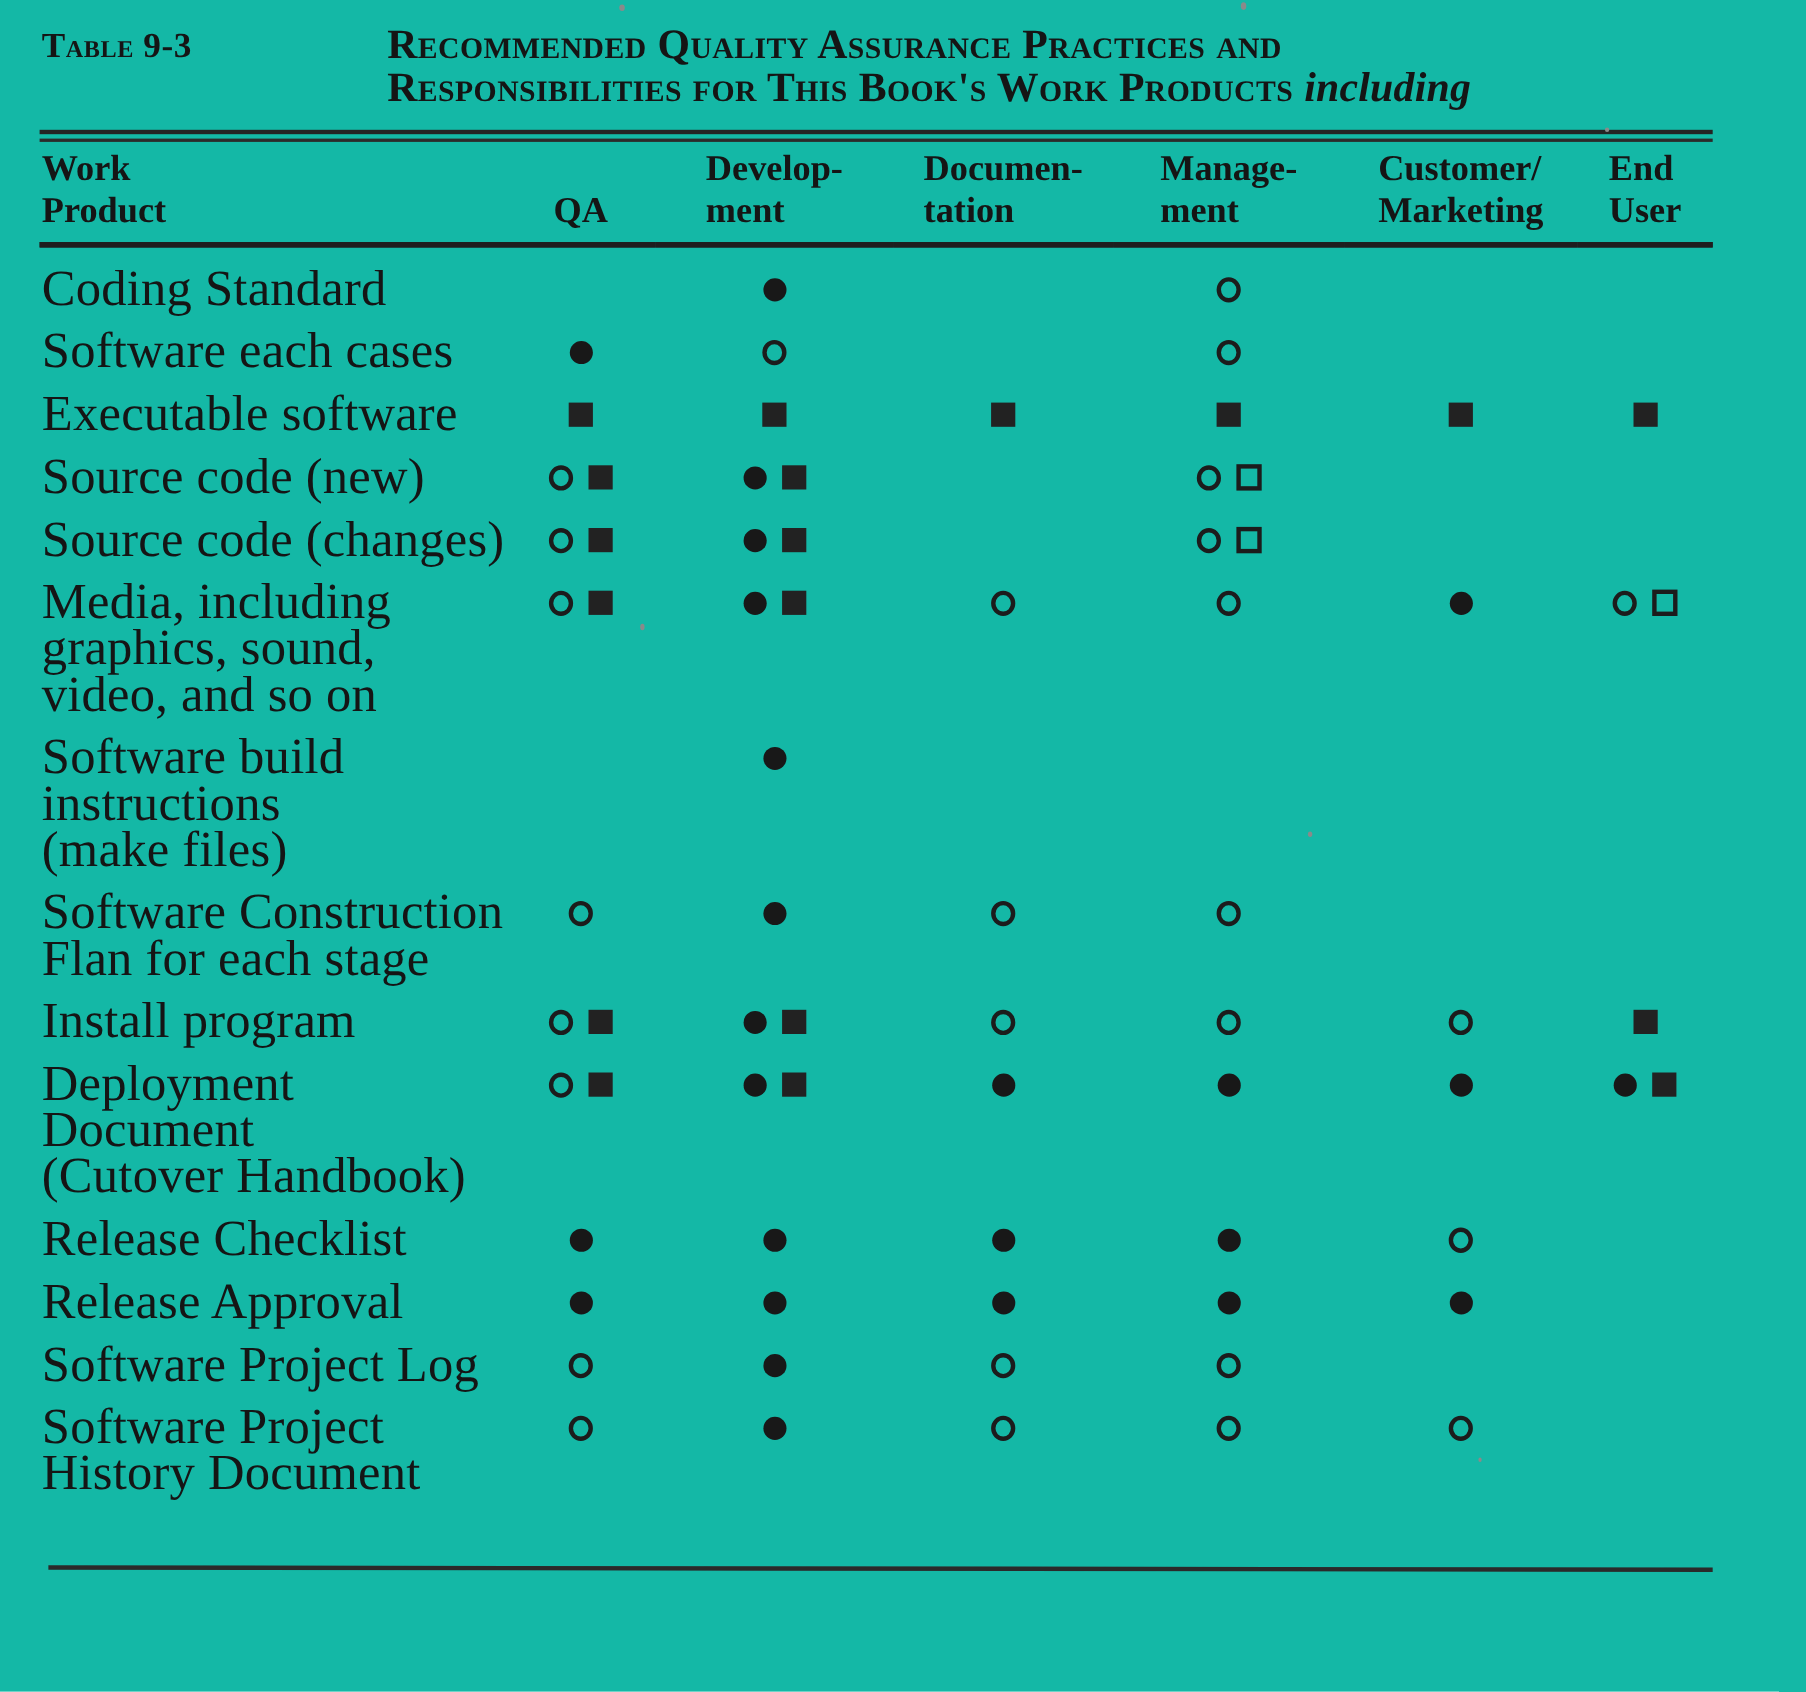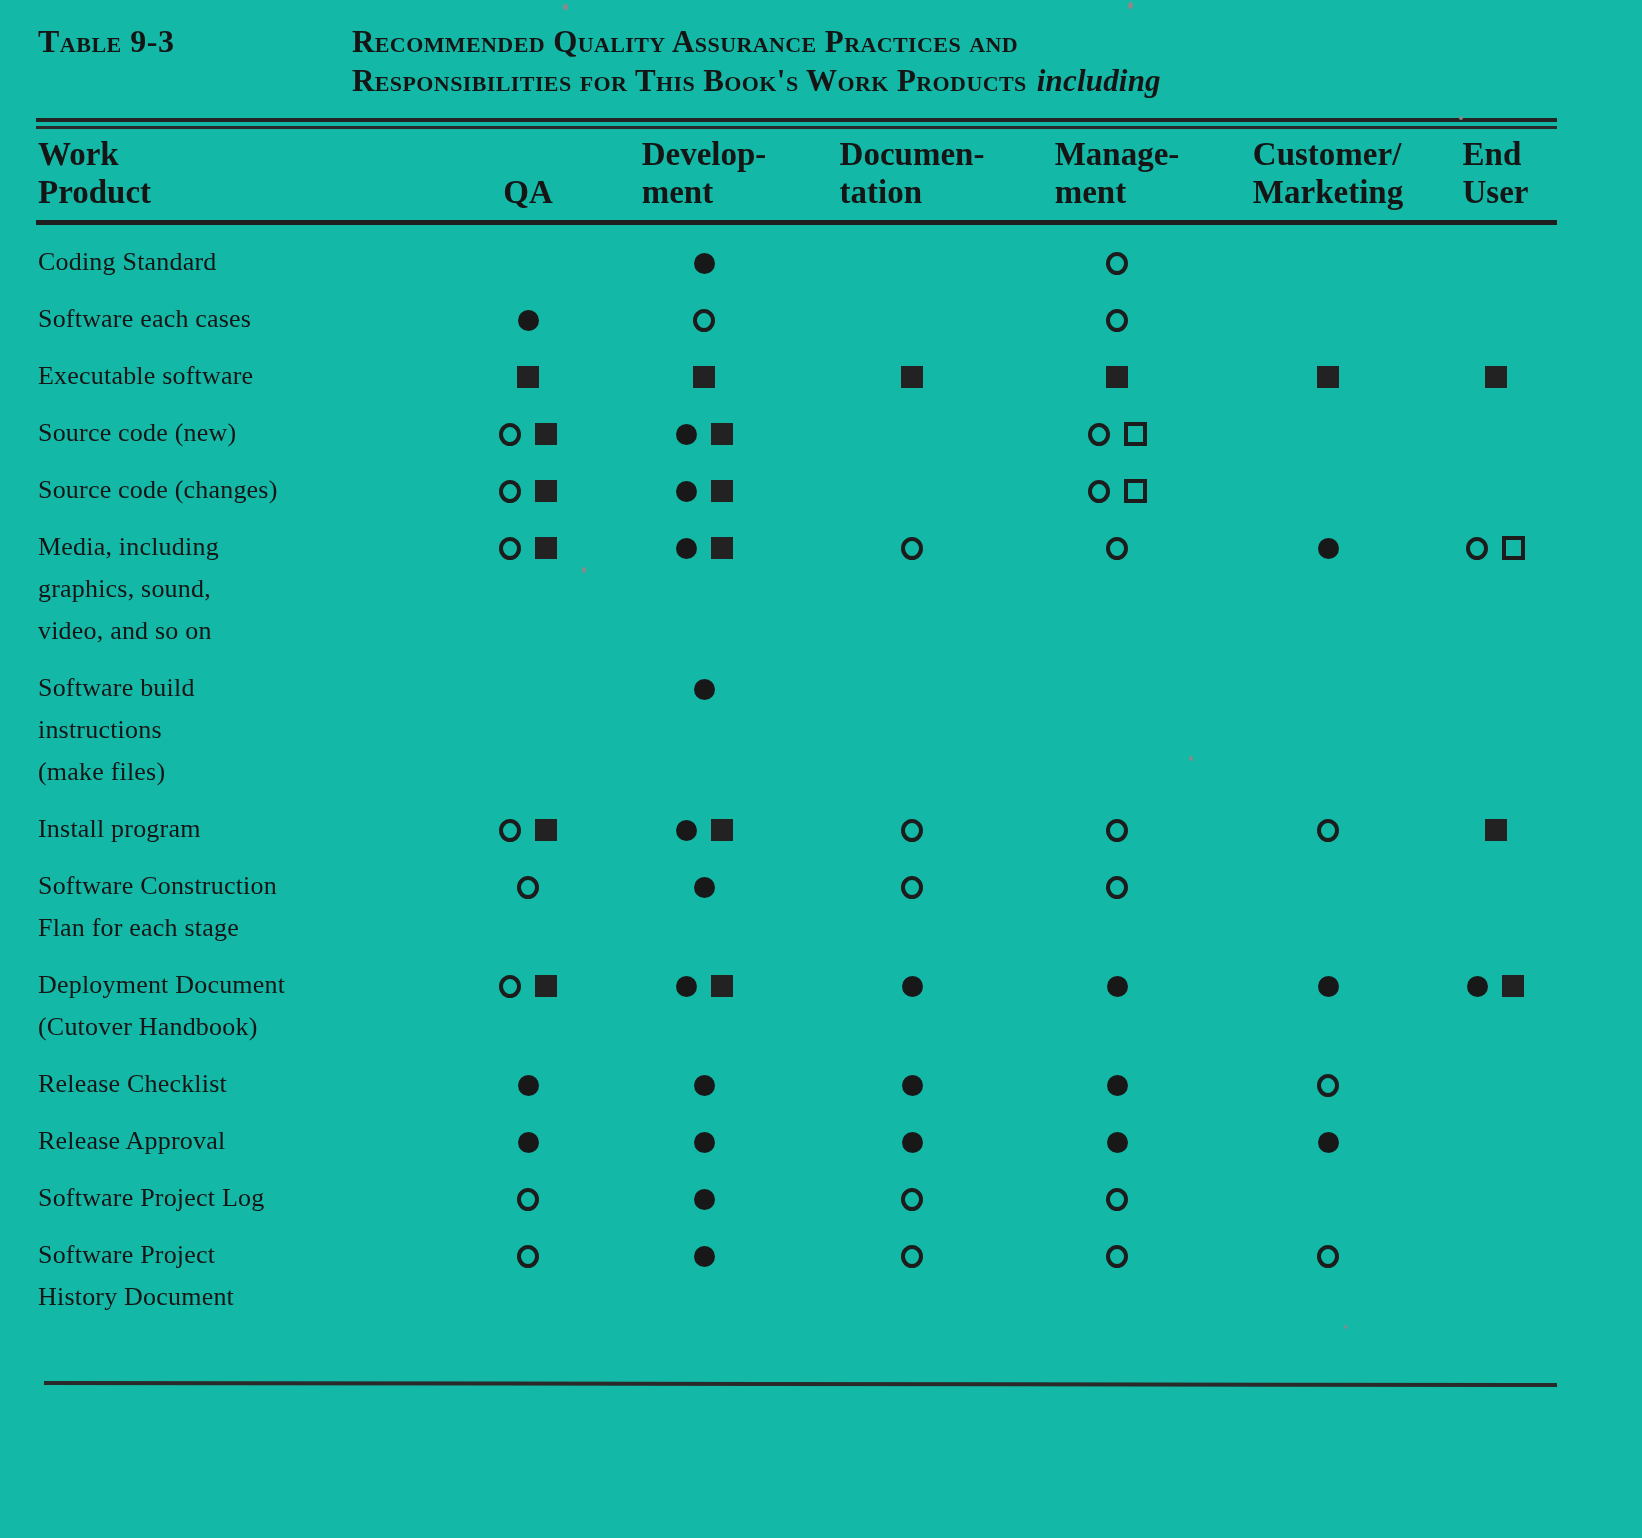--- a/index.html
+++ b/index.html
@@ -25,21 +25,21 @@
     box-sizing: border-box;
     font-weight: 700;
     font-variant: small-caps;
     font-size: 32px;
     line-height: 38px;
     letter-spacing: 0.5px;
   }
   .heading {
     font-weight: 700;
     font-variant: small-caps;
-    font-size: 31px;
+    font-size: 38px;
     line-height: 39px;
     letter-spacing: 0.4px;
   }
   .continued {
     font-variant: normal;
     font-style: italic;
     letter-spacing: 0.2px;
     margin-left: 10px;
   }
 
@@ -77,21 +77,21 @@
   }
   thead th .hblock {
     display: inline-block;
     text-align: left;
     white-space: pre-line;
   }
   thead th:first-child { text-align: left; }
   thead th:first-child .hblock { padding-left: 2px; }
 
   td.label {
-    font-size: 26px;
+    font-size: 46px;
     line-height: 42px;
     white-space: pre-line;
     vertical-align: top;
     padding: 7px 0 8px 2px;
     letter-spacing: 0.2px;
   }
   td.symcell { vertical-align: top; padding: 7px 0 8px 0; }
   tbody tr:first-child td { padding-top: 16px; }
 
   .symwrap {
@@ -362,55 +362,20 @@
             <div class="symwrap"></div>
           </td>
           <td class="symcell">
             <div class="symwrap"></div>
           </td>
           <td class="symcell">
             <div class="symwrap"></div>
           </td>
         </tr>
         <tr>
-          <td class="label">Install program</td>
-          <td class="symcell">
-            <div class="symwrap">
-              <span class="sym oc"></span>
-              <span class="sym fs"></span>
-            </div>
-          </td>
-          <td class="symcell">
-            <div class="symwrap">
-              <span class="sym fc"></span>
-              <span class="sym fs"></span>
-            </div>
-          </td>
-          <td class="symcell">
-            <div class="symwrap">
-              <span class="sym oc"></span>
-            </div>
-          </td>
-          <td class="symcell">
-            <div class="symwrap">
-              <span class="sym oc"></span>
-            </div>
-          </td>
-          <td class="symcell">
-            <div class="symwrap">
-              <span class="sym oc"></span>
-            </div>
-          </td>
-          <td class="symcell">
-            <div class="symwrap">
-              <span class="sym fs"></span>
-            </div>
-          </td>
-        </tr>
-        <tr>
           <td class="label">Software Construction
 Flan for each stage</td>
           <td class="symcell">
             <div class="symwrap">
               <span class="sym oc"></span>
             </div>
           </td>
           <td class="symcell">
             <div class="symwrap">
               <span class="sym fc"></span>
@@ -424,20 +389,55 @@
           <td class="symcell">
             <div class="symwrap">
               <span class="sym oc"></span>
             </div>
           </td>
           <td class="symcell">
             <div class="symwrap"></div>
           </td>
           <td class="symcell">
             <div class="symwrap"></div>
+          </td>
+        </tr>
+        <tr>
+          <td class="label">Install program</td>
+          <td class="symcell">
+            <div class="symwrap">
+              <span class="sym oc"></span>
+              <span class="sym fs"></span>
+            </div>
+          </td>
+          <td class="symcell">
+            <div class="symwrap">
+              <span class="sym fc"></span>
+              <span class="sym fs"></span>
+            </div>
+          </td>
+          <td class="symcell">
+            <div class="symwrap">
+              <span class="sym oc"></span>
+            </div>
+          </td>
+          <td class="symcell">
+            <div class="symwrap">
+              <span class="sym oc"></span>
+            </div>
+          </td>
+          <td class="symcell">
+            <div class="symwrap">
+              <span class="sym oc"></span>
+            </div>
+          </td>
+          <td class="symcell">
+            <div class="symwrap">
+              <span class="sym fs"></span>
+            </div>
           </td>
         </tr>
         <tr>
           <td class="label">Deployment Document
 (Cutover Handbook)</td>
           <td class="symcell">
             <div class="symwrap">
               <span class="sym oc"></span>
               <span class="sym fs"></span>
             </div>

